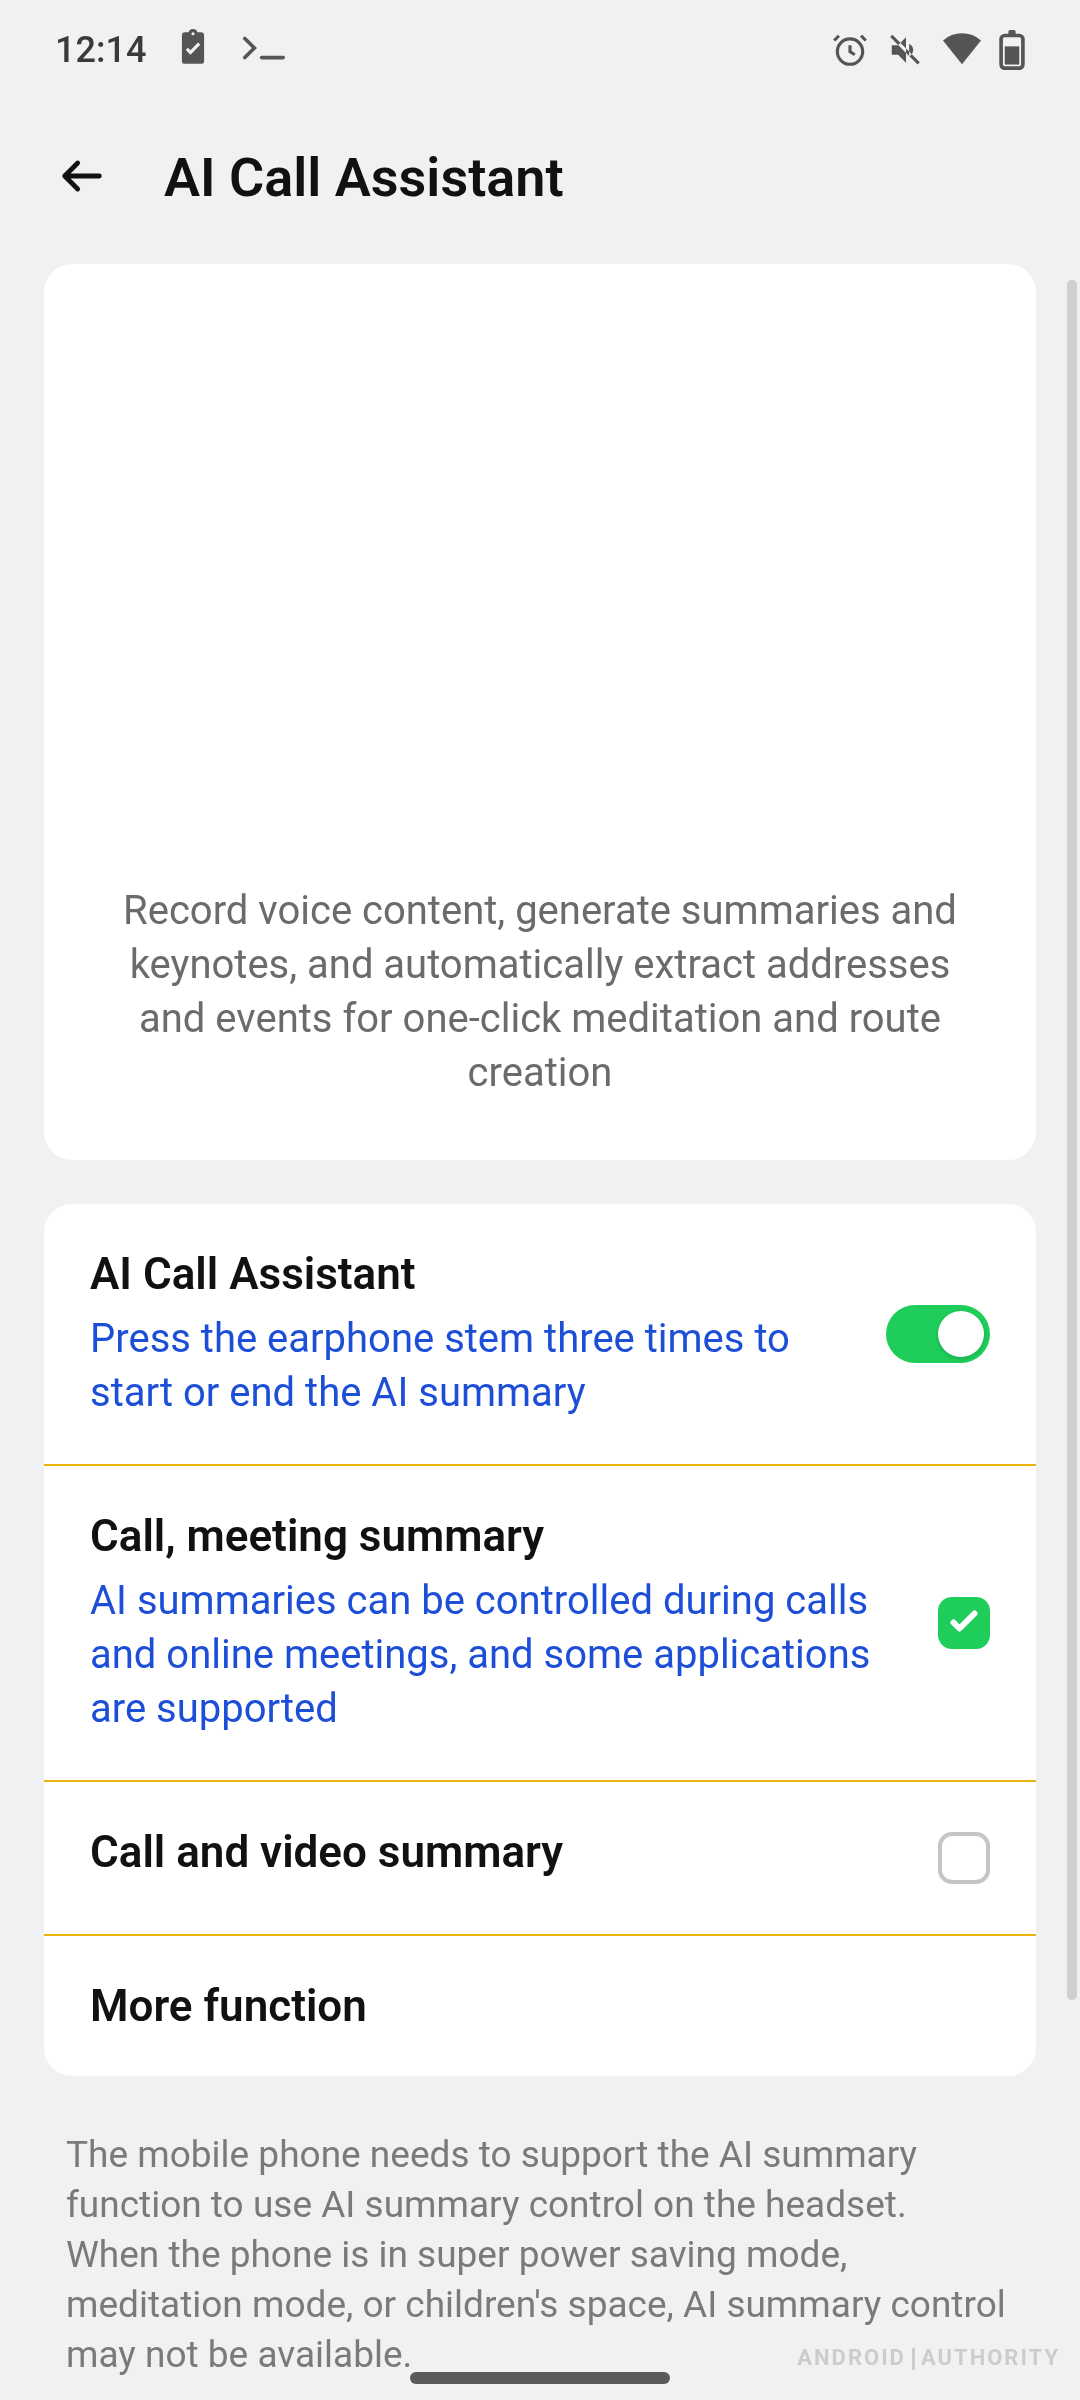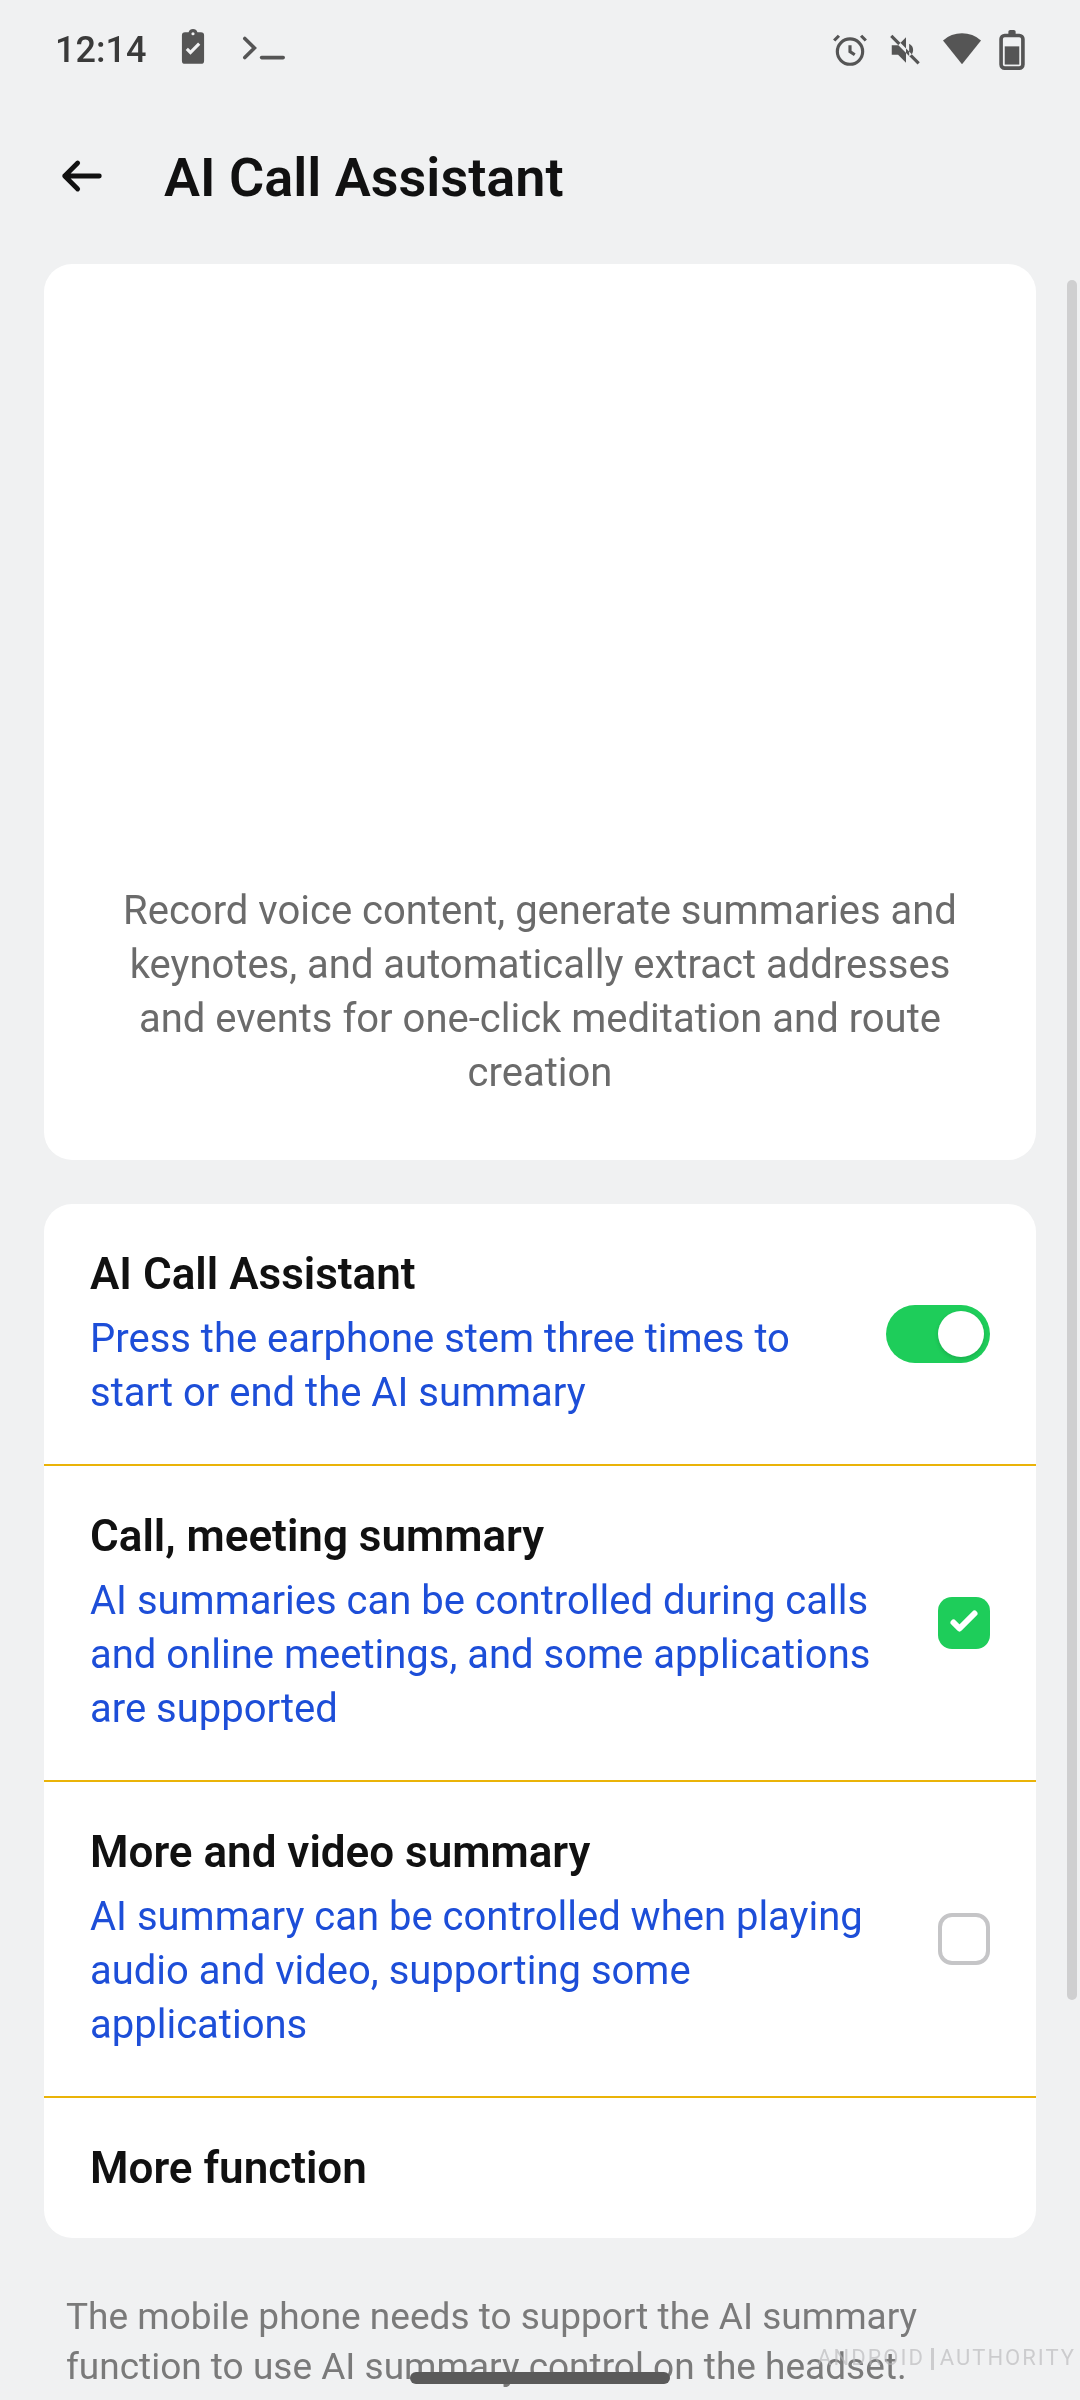--- a/index.html
+++ b/index.html
@@ -146,26 +146,26 @@
     left: 50%;
     transform: translateX(-50%);
     width: 260px; height: 12px;
     background: #5a5a5a;
     border-radius: 999px;
   }
 
   
   .watermark {
     position: absolute;
-    right: 4px;
+    right: 20px;
     bottom: 30px;
     font-size: 22px;
     letter-spacing: 2px;
     color: #b5b5b7;
-    font-weight: 400;
+    font-weight: 700;
     opacity: .6;
   }
   .watermark .sep {
     display: inline-block;
     width: 3px; height: 22px;
     background: #b5b5b7;
     margin: 0 6px;
     vertical-align: middle;
   }
 </style>
@@ -251,22 +251,21 @@
       <span>
         <svg viewBox="0 0 24 24" fill="none" stroke="#fff" stroke-width="4" stroke-linecap="round" stroke-linejoin="round">
             <path d="M5 13l4 4 10-10"></path>
           </svg>
       </span>
     </div>
   </div>
 
   <div class="row">
     <div class="row-text">
-      <div class="row-title">More and video summary</div>
-      <div class="row-desc">AI summary can be controlled when playing audio and video, supporting some applications</div>
+      <div class="row-title">Call and video summary</div>
     </div>
     <div class="checkbox unchecked"></div>
   </div>
 
   <div class="row">
     <div class="row-text">
       <div class="row-title" style="margin-bottom:0">More function</div>
     </div>
   </div>
 

